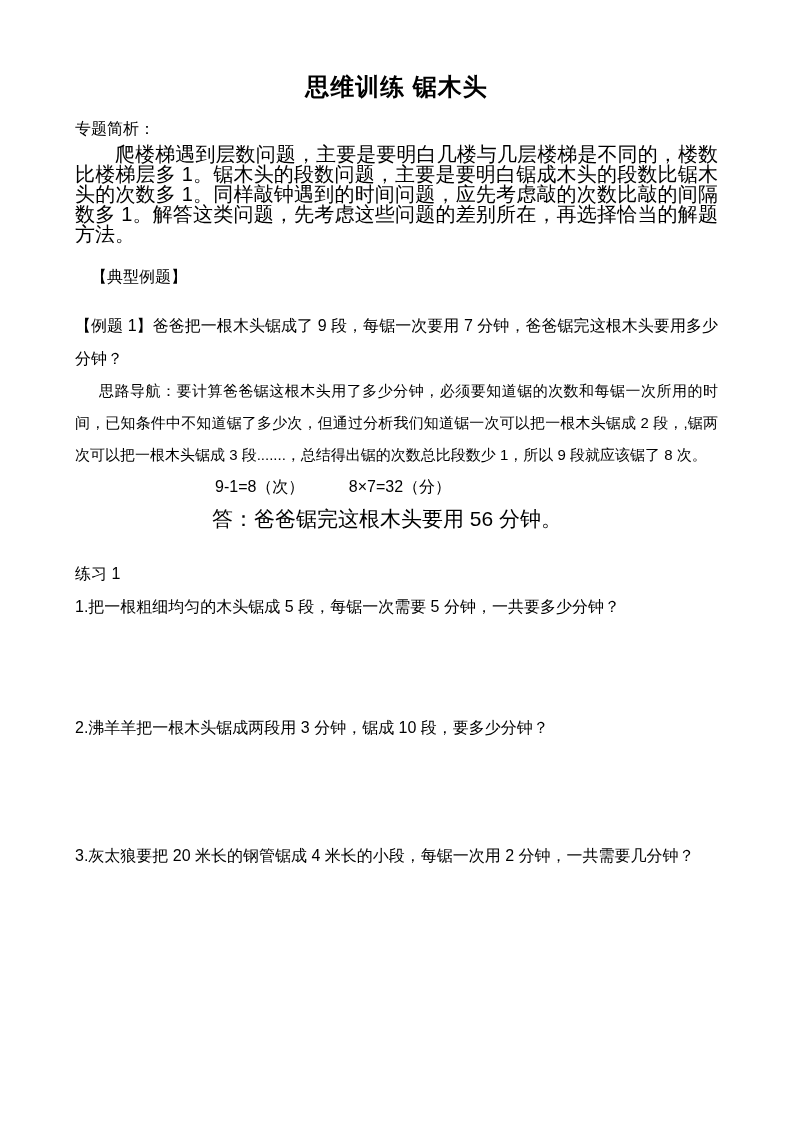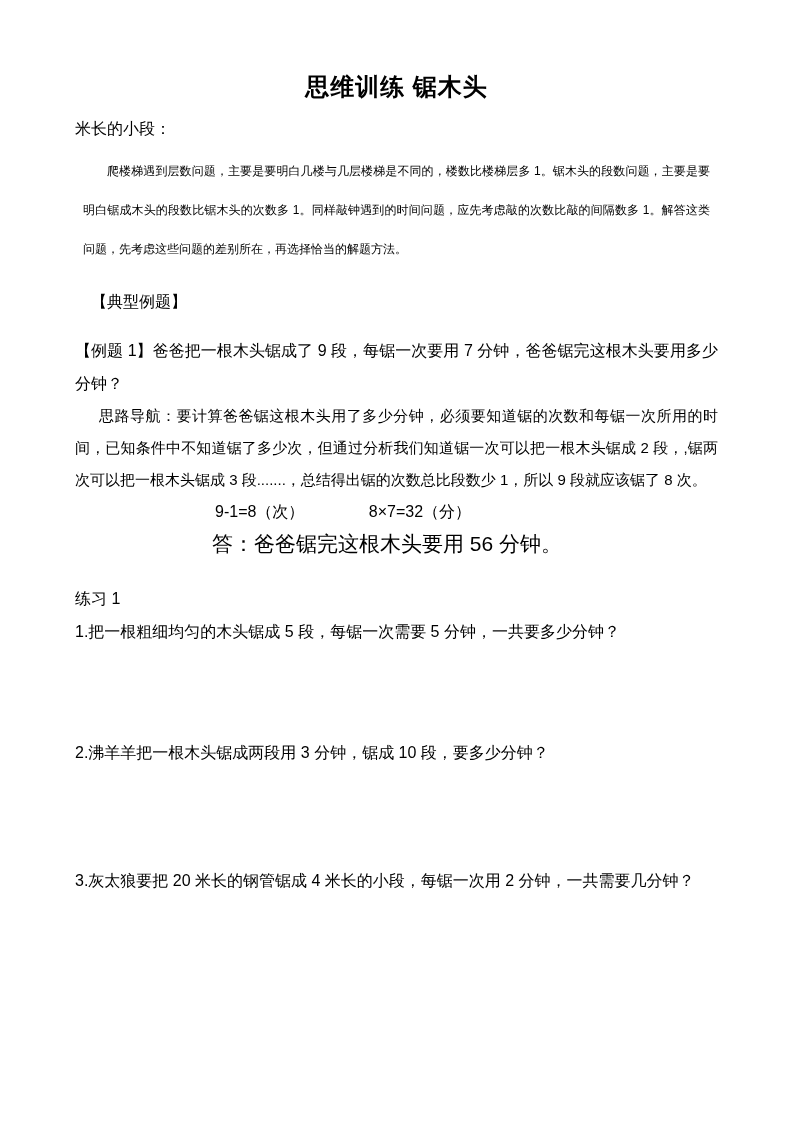--- a/index.html
+++ b/index.html
@@ -26,23 +26,23 @@
     font-weight: bold;
     text-align: center;
     letter-spacing: 1px;
   }
   .intro-label {
     margin: 10px 0 0 0;
     font-size: 16px;
     line-height: 30px;
   }
   .intro-paragraph {
-    margin: 8px;
-    font-size: 12px;
-    line-height: 39px;
+    margin: 0;
+    font-size: 20px;
+    line-height: 20px;
     text-indent: 2em;
     text-align: justify;
   }
   .example-header {
     margin: 16px;
     font-size: 16px;
     line-height: 33px;
   }
   .example-problem {
     margin: 0;
@@ -57,21 +57,21 @@
     text-indent: 24px;
     text-align: justify;
   }
   .formula-line {
     margin: 0;
     font-size: 16px;
     line-height: 32px;
     padding-left: 140px;
   }
   .formula-left {
-    margin-right: 60px;
+    margin-right: 40px;
     text-align: right;
   }
   .answer-line {
     margin: 0;
     font-size: 21px;
     line-height: 32px;
     padding-left: 137px;
   }
   .practice-header {
     margin: 22px 0 0 0;
@@ -87,21 +87,21 @@
   .question.q2 { margin-top: 88px; }
   .question.q3 { margin-top: 95px; }
 </style>
 </head>
 <body>
 
 <div class="page">
 
   <h1 class="doc-title">思维训练 锯木头</h1>
 
-  <p class="intro-label">米长的小段：</p>
+  <p class="intro-label">专题简析：</p>
 
   <p class="intro-paragraph">爬楼梯遇到层数问题，主要是要明白几楼与几层楼梯是不同的，楼数比楼梯层多 1。锯木头的段数问题，主要是要明白锯成木头的段数比锯木头的次数多 1。同样敲钟遇到的时间问题，应先考虑敲的次数比敲的间隔数多 1。解答这类问题，先考虑这些问题的差别所在，再选择恰当的解题方法。</p>
 
   <p class="example-header">【典型例题】</p>
 
   <p class="example-problem">【例题 1】爸爸把一根木头锯成了 9 段，每锯一次要用 7 分钟，爸爸锯完这根木头要用多少分钟？</p>
 
   <p class="solution-guide">思路导航：要计算爸爸锯这根木头用了多少分钟，必须要知道锯的次数和每锯一次所用的时间，已知条件中不知道锯了多少次，但通过分析我们知道锯一次可以把一根木头锯成 2 段，,锯两次可以把一根木头锯成 3 段.......，总结得出锯的次数总比段数少 1，所以 9 段就应该锯了 8 次。</p>
 
   <p class="formula-line">

